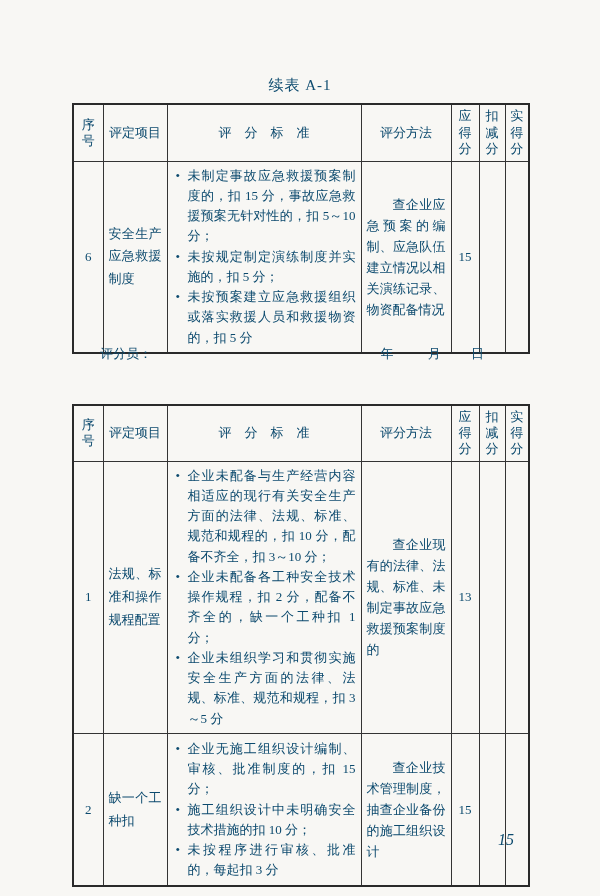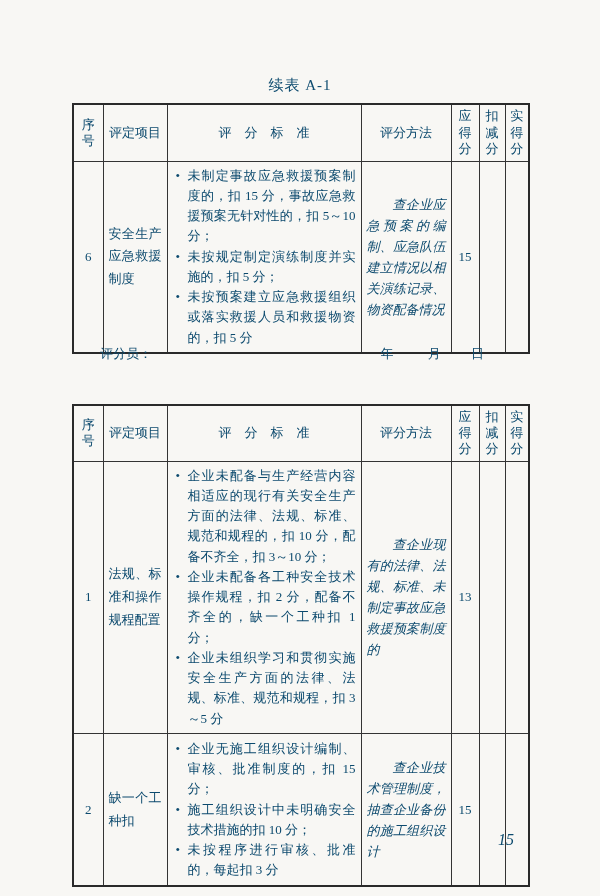--- a/index.html
+++ b/index.html
@@ -71,21 +71,20 @@
     position: absolute;
     left: 1px;
     top: 0;
   }
   td.method { padding: 2px 5px; }
   td.method p {
     margin: 0;
     text-indent: 2em;
     text-align: justify;
     line-height: 1.62;
-    font-style: italic;
   }
   td.num { text-align: center; padding: 0 1px; }
   td.subtotal-label { text-align: center; }
 
   .scorer-line {
     position: absolute;
     left: 72px;
     top: 345px;
     width: 456px;
     display: flex;

